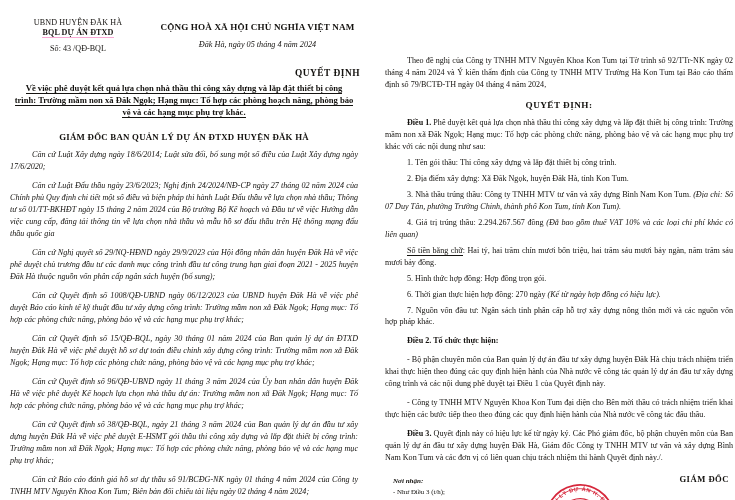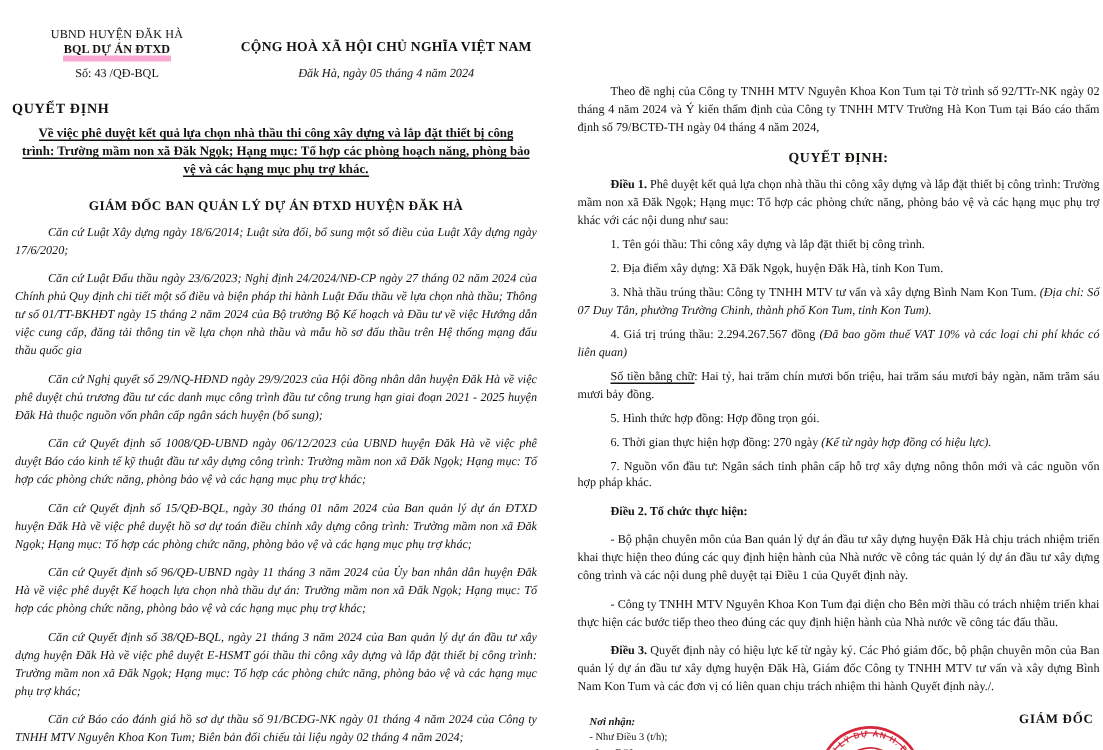--- a/index.html
+++ b/index.html
@@ -22,38 +22,38 @@
     width: 352px;
     height: 500px;
     box-sizing: border-box;
   }
   .col-left  { left: 8px;   padding: 18px 0 0 0; }
   .col-right { left: 383px; padding: 35px 0 0 0; }
 
   
   .masthead {
     display: flex;
-    align-items: flex-end;
+    align-items: center;
     justify-content: space-between;
     line-height: 1.18;
   }
   .mast-left  { width: 140px; text-align: center; }
   .mast-right { width: 205px; text-align: center; }
   .org1 {
     font-size: 8.1px;
     letter-spacing: 0.1px;
     white-space: nowrap;
   }
   .org2 {
     font-size: 8.1px;
     font-weight: bold;
     letter-spacing: 0.1px;
     white-space: nowrap;
   }
-  .org2 .ul { border-bottom: 4px solid #f9a8d4; padding-bottom: 0px; }
+  .org2 .ul { border-bottom: 1px solid #f9a8d4; padding-bottom: 0px; }
   .nation {
     font-size: 9.1px;
     font-weight: bold;
     letter-spacing: 0.15px;
     white-space: nowrap;
   }
   .motto {
     font-size: 8.4px;
     font-weight: bold;
     margin-top: 1px;
@@ -69,21 +69,21 @@
   .place-date {
     font-size: 8.2px;
     font-style: italic;
     margin-top: 7px;
     text-align: center;
     white-space: nowrap;
   }
 
   
   .doc-title {
-    text-align: left;
+    text-align: right;
     font-size: 9.4px;
     font-weight: bold;
     letter-spacing: 0.5px;
     margin-top: 14px;
   }
   .doc-subject {
     text-align: center;
     font-size: 8.6px;
     font-weight: bold;
     line-height: 1.42;

